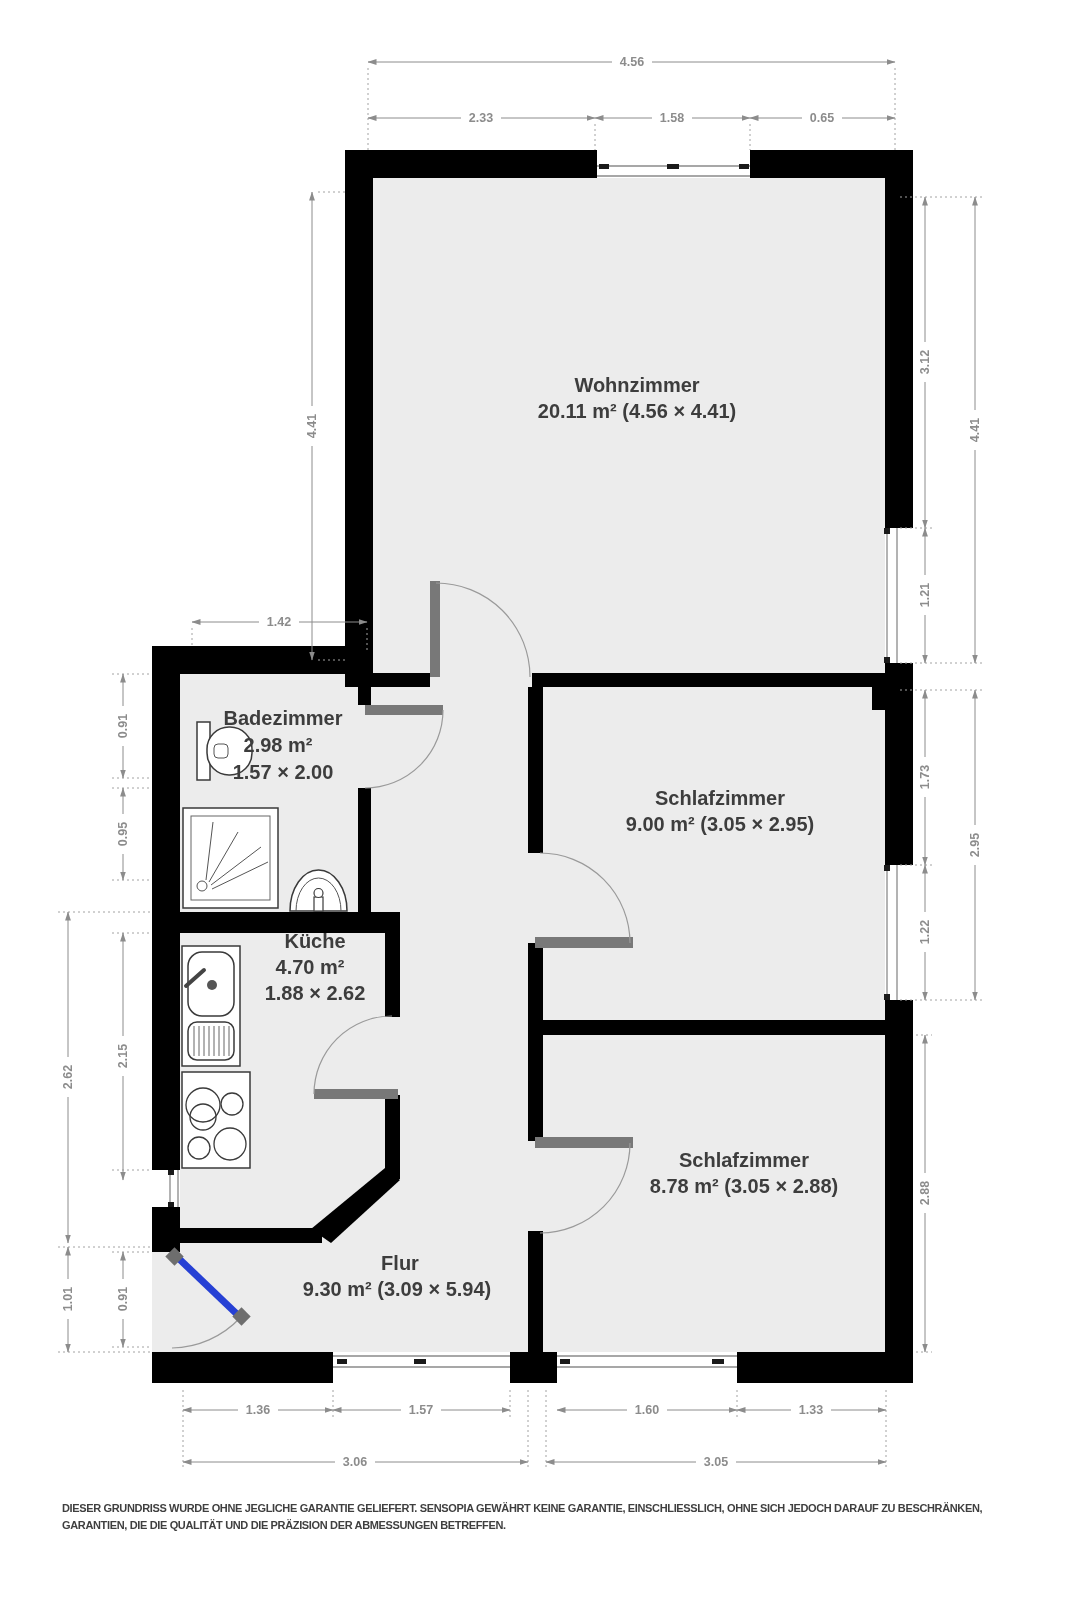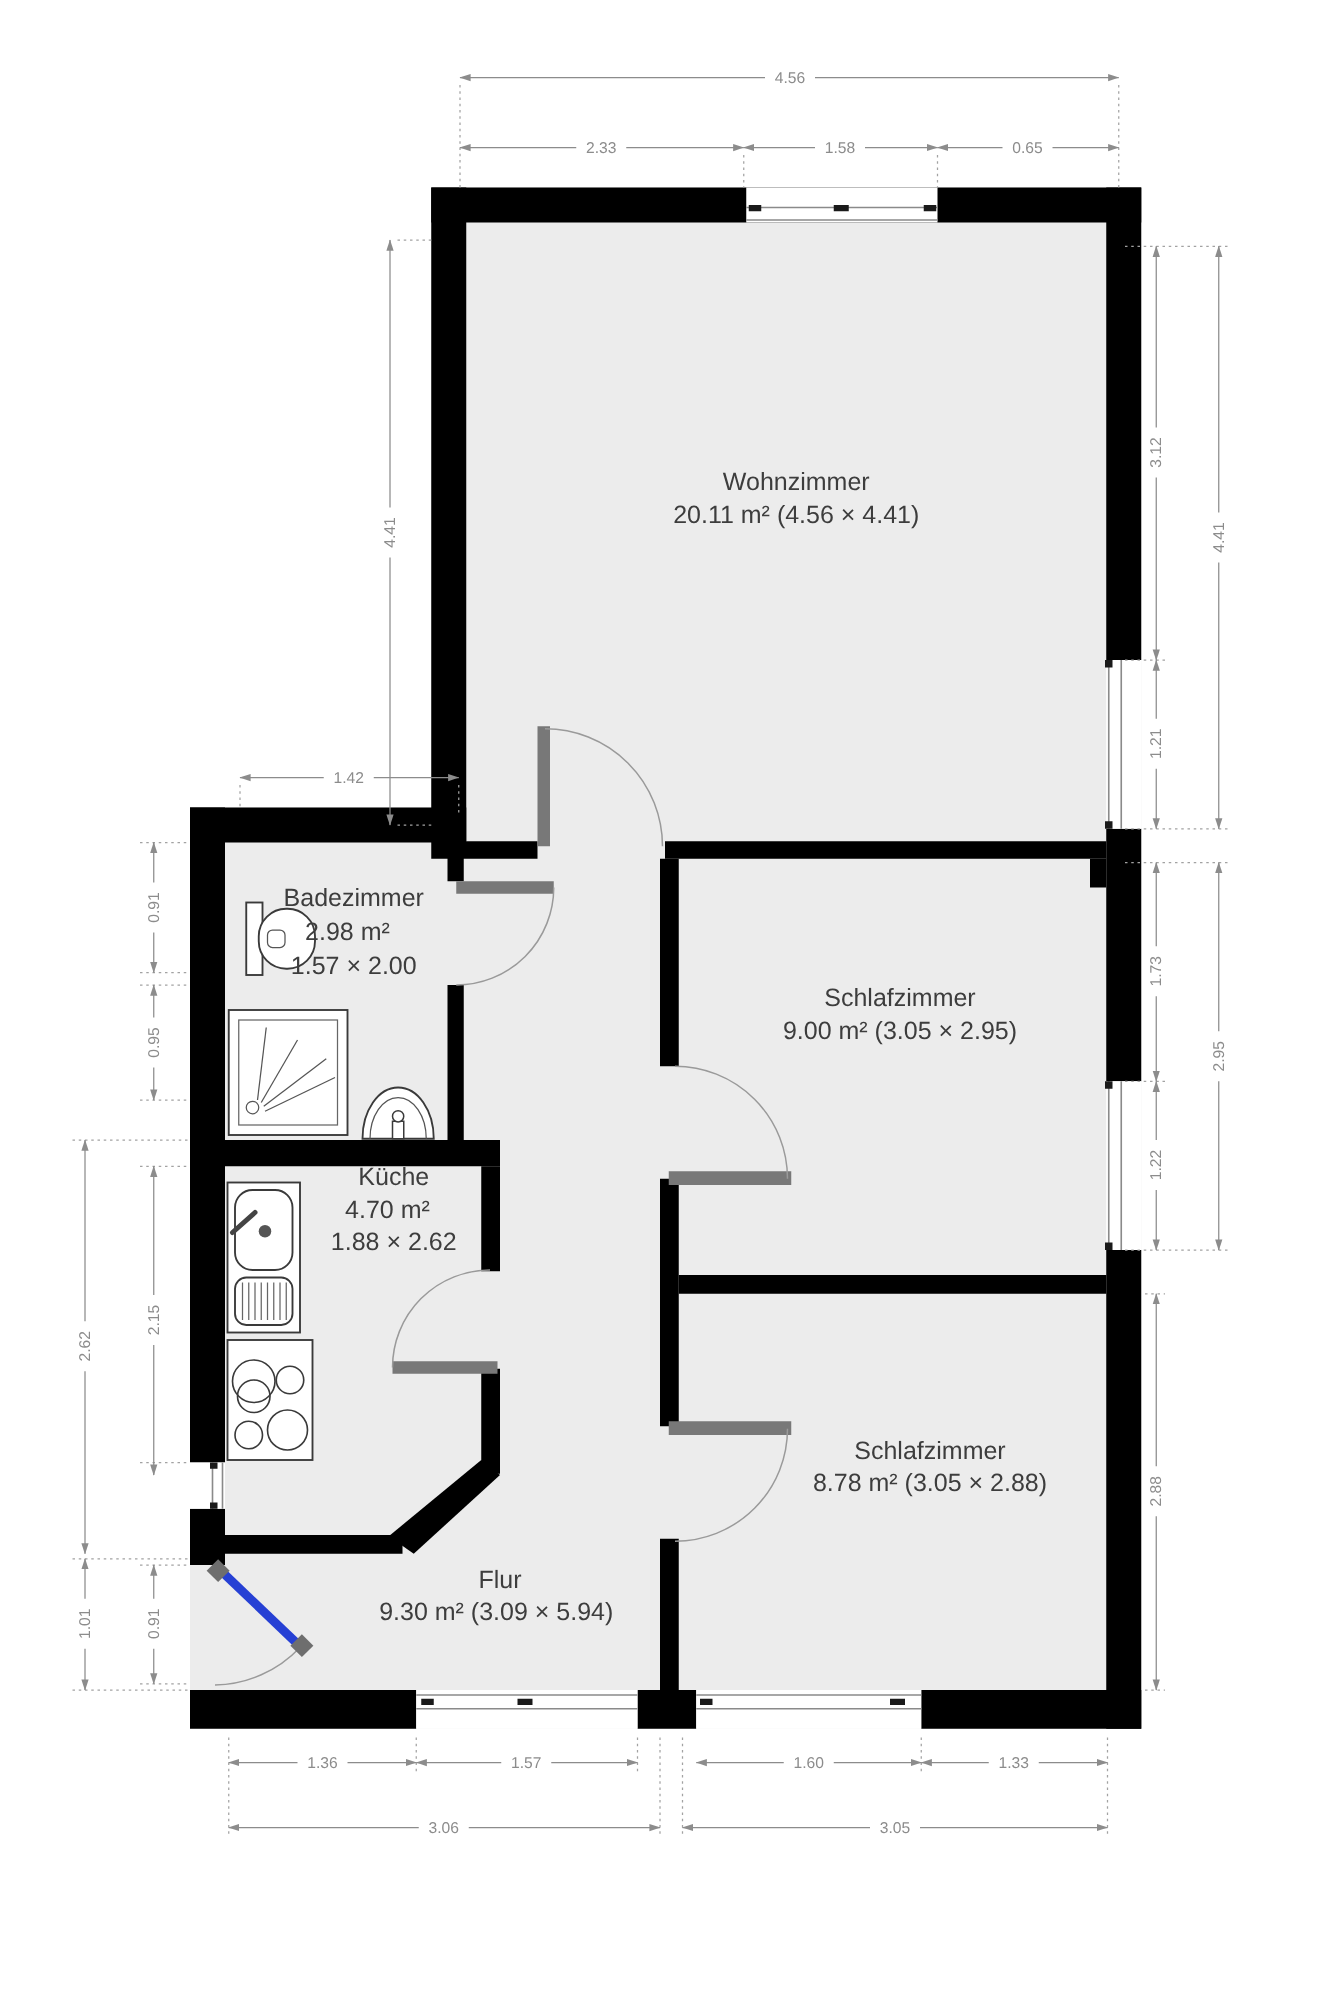--- a/index.html
+++ b/index.html
@@ -1,17 +1,17 @@
 <!DOCTYPE html>
 <html><head>
 <meta charset="utf-8">
 <style>
   html,body{margin:0;padding:0;background:#ffffff;}
   .stage{position:relative;width:1067px;height:1600px;background:#ffffff;overflow:hidden;
-         font-family:"Liberation Sans", sans-serif;}
+         font-family:"Liberation Sans", sans-serif;font-weight:bold;}
   svg{position:absolute;left:0;top:0;}
   .room-name, .room-area{font-family:"Liberation Sans", sans-serif;font-size:20px;fill:#3d3d3d;}
   .dim-text{font-family:"Liberation Sans", sans-serif;font-size:12.5px;fill:#8c8c8c;}
   .wall{fill:#000000;}
   .floor{fill:#ececec;}
   .leaf{fill:#787878;}
   .arc{fill:none;stroke:#9a9a9a;stroke-width:1.2;}
   .glaze{stroke:#8a8a8a;stroke-width:1.3;fill:none;}
   .tick{fill:#1a1a1a;}
   .fixture{fill:#ffffff;stroke:#3a3a3a;stroke-width:1.5;}
@@ -423,13 +423,14 @@
       <text class="room-name" x="744" y="1167">Schlafzimmer</text>
       <text class="room-area" x="744" y="1193">8.78 m² (3.05 × 2.88)</text>
     </g>
     <g>
       <text class="room-name" x="400" y="1270">Flur</text>
       <text class="room-area" x="397" y="1296">9.30 m² (3.09 × 5.94)</text>
     </g>
   </g>
 </svg>
 
+<div class="disclaimer">DIESER GRUNDRISS WURDE OHNE JEGLICHE GARANTIE GELIEFERT. SENSOPIA GEWÄHRT KEINE GARANTIE, EINSCHLIESSLICH, OHNE SICH JEDOCH DARAUF ZU BESCHRÄNKEN, GARANTIEN, DIE DIE QUALITÄT UND DIE PRÄZISION DER ABMESSUNGEN BETREFFEN.</div>
 </div>
 
 </body></html>

